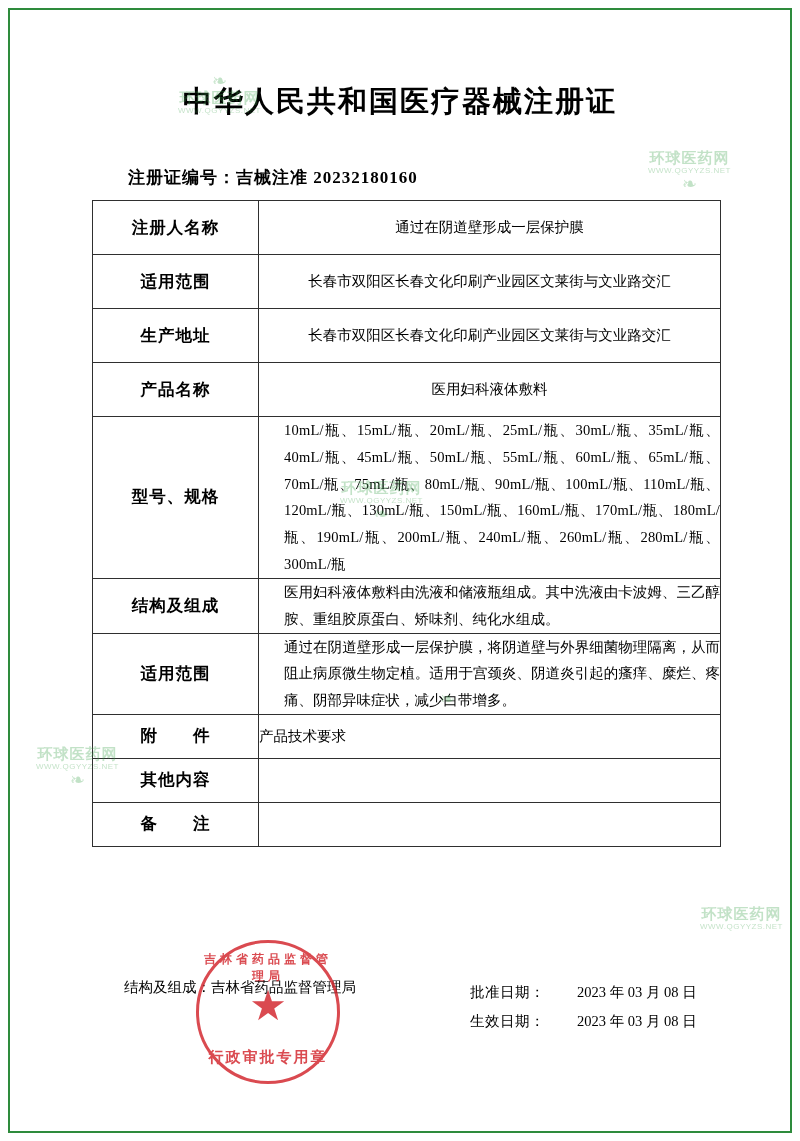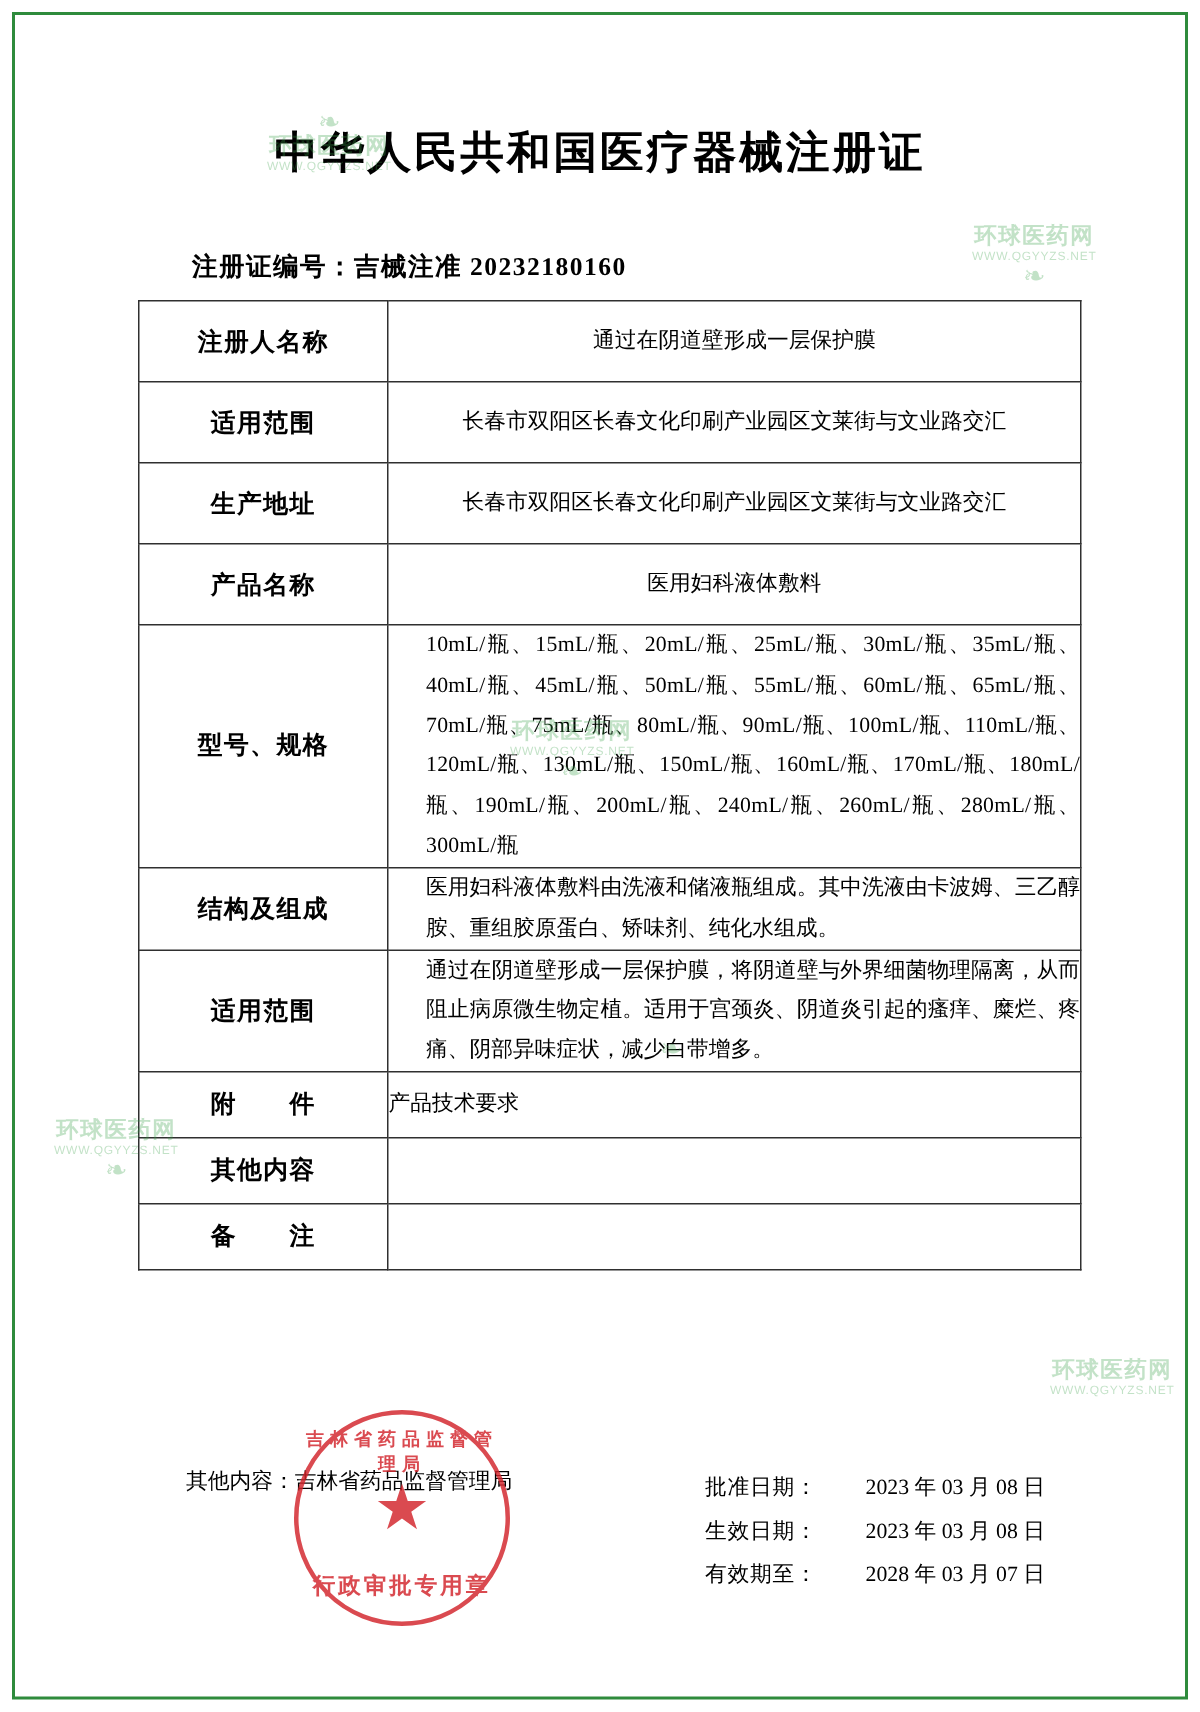--- a/index.html
+++ b/index.html
@@ -257,32 +257,29 @@
       </tr>
       <tr class="row-mid">
         <td class="label">备　　注</td>
         <td class="value"></td>
       </tr>
     </tbody>
   </table>
 
   <div class="footer">
     <div class="approve-dept">
-      <span>其他内容：</span><span>吉林省药品监督管理局</span>
+      <span>结构及组成：</span><span>吉林省药品监督管理局</span>
     </div>
     <div class="dates">
       <div>
         <span class="dlabel">批准日期：</span><span class="dval">2023 年 03 月 08 日</span>
       </div>
       <div>
         <span class="dlabel">生效日期：</span><span class="dval">2023 年 03 月 08 日</span>
       </div>
-      <div>
-        <span class="dlabel">有效期至：</span><span class="dval">2028 年 03 月 07 日</span>
-      </div>
     </div>
   </div>
 
   <div class="seal">
     <div class="seal-top-text">吉林省药品监督管理局</div>
     <div class="seal-star">★</div>
     <div class="seal-bottom-text">行政审批专用章</div>
   </div>
 
   <div class="wm" style="left:178px; top:72px;">

